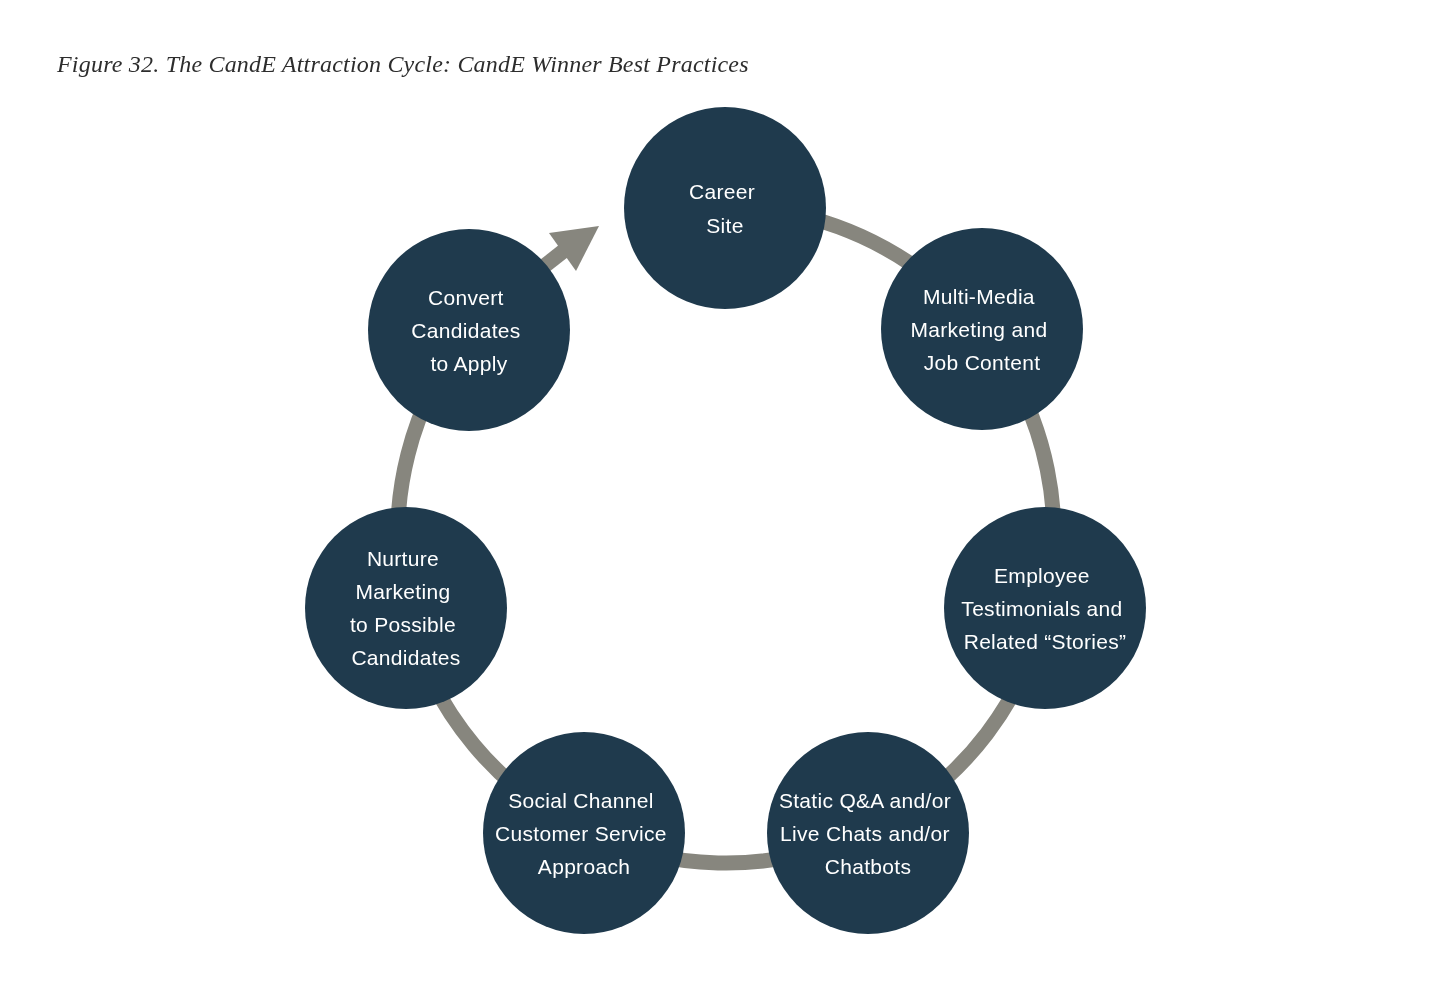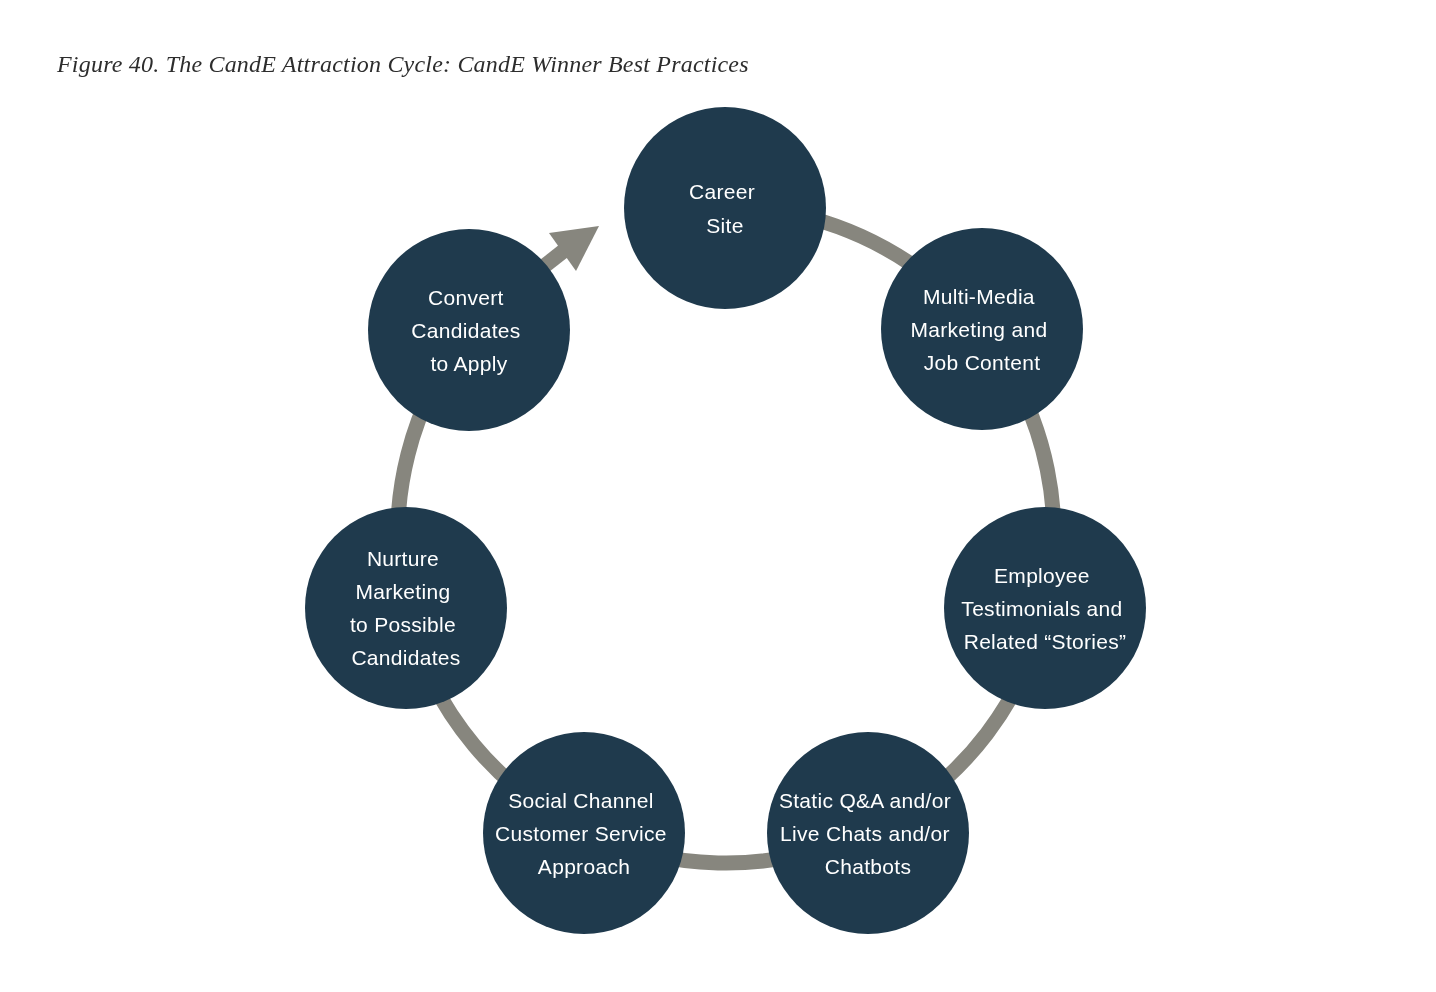--- a/index.html
+++ b/index.html
@@ -36,21 +36,21 @@
     letter-spacing: 0.3px;
     text-anchor: middle;
   }
   text, tspan {
     dominant-baseline: central;
   }
 </style>
 </head>
 <body>
 
-<div class="figure-title">Figure 40. The CandE Attraction Cycle: CandE Winner Best Practices</div>
+<div class="figure-title">Figure 32. The CandE Attraction Cycle: CandE Winner Best Practices</div>
 
 <svg class="diagram" width="1436" height="992" viewBox="0 0 1436 992">
 
   <path d="M 726 207 A 328 328 0 1 1 469.5 330.4" fill="none" stroke-width="15" stroke="#87867E"></path>
 
   <g>
     <line x1="496" y1="304" x2="566" y2="249" stroke-width="15" stroke="#87867E"></line>
     <polygon points="599,226 576,271 549,233" fill="#87867E"></polygon>
   </g>
 

